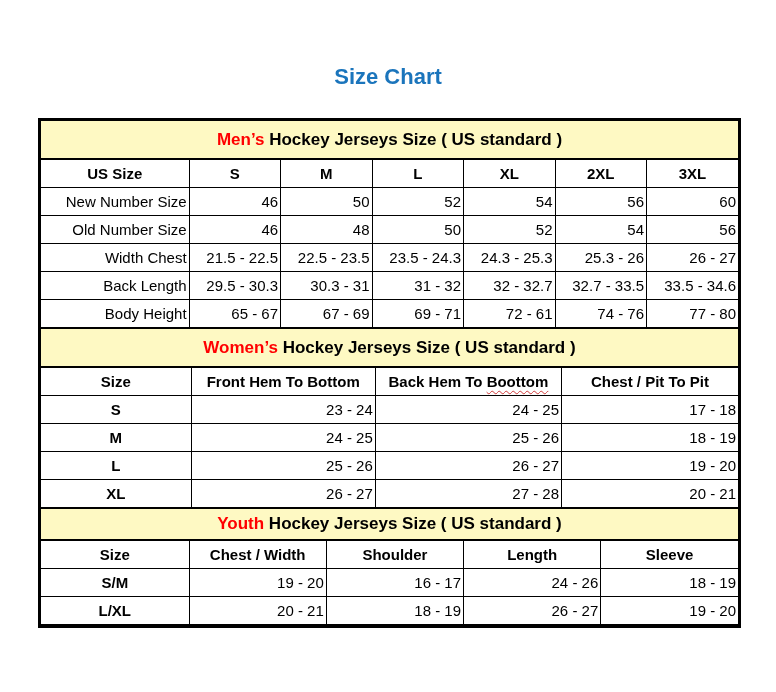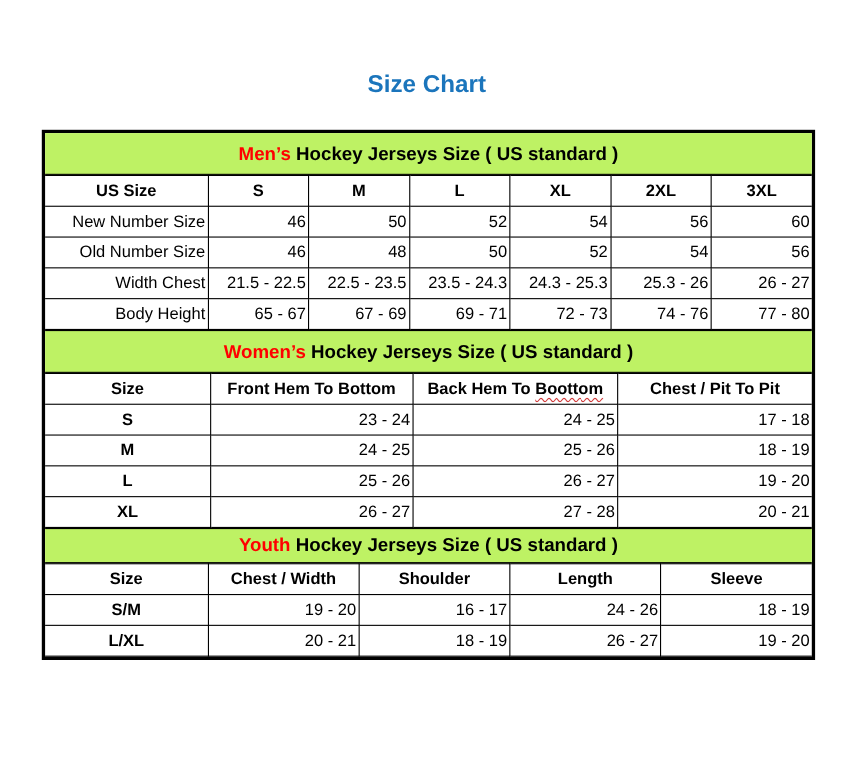--- a/index.html
+++ b/index.html
@@ -12,21 +12,21 @@
     margin:0;padding-top:64px;height:40px;
     text-align:center;
     font-size:22px;font-weight:bold;letter-spacing:0px;
     color:#1b75bc;
   }
   .tables-wrap{
     width:697px;margin:14px auto 0 38px;
     border:3px solid #000;
   }
   .band{
-    background:#bef264;
+    background:#fef9c3;
     text-align:center;
     font-weight:bold;font-size:17px;
     line-height:37px;height:37px;
     border-bottom:1px solid #000;
   }
   .band + table{border-top:none;}
   .band:not(:first-child){border-top:1px solid #000;}
   .band .accent{color:#ff0000;}
   .band-youth{height:30px;line-height:30px;}
   table.tbl{
@@ -103,25 +103,34 @@
         <tr>
           <td class="row-label">Width Chest</td>
           <td>21.5 - 22.5</td>
           <td>22.5 - 23.5</td>
           <td>23.5 - 24.3</td>
           <td>24.3 - 25.3</td>
           <td>25.3 - 26</td>
           <td>26 - 27</td>
         </tr>
         <tr>
+          <td class="row-label">Back Length</td>
+          <td>29.5 - 30.3</td>
+          <td>30.3 - 31</td>
+          <td>31 - 32</td>
+          <td>32 - 32.7</td>
+          <td>32.7 - 33.5</td>
+          <td>33.5 - 34.6</td>
+        </tr>
+        <tr>
           <td class="row-label">Body Height</td>
           <td>65 - 67</td>
           <td>67 - 69</td>
           <td>69 - 71</td>
-          <td>72 - 73</td>
+          <td>72 - 61</td>
           <td>74 - 76</td>
           <td>77 - 80</td>
         </tr>
       </tbody>
     </table>
     <div class="band band-womens"><span class="accent">Women’s</span><span> Hockey Jerseys Size ( US standard )</span></div>
     <table class="tbl tbl-womens">
       <thead>
         <tr>
           <th>Size</th>

